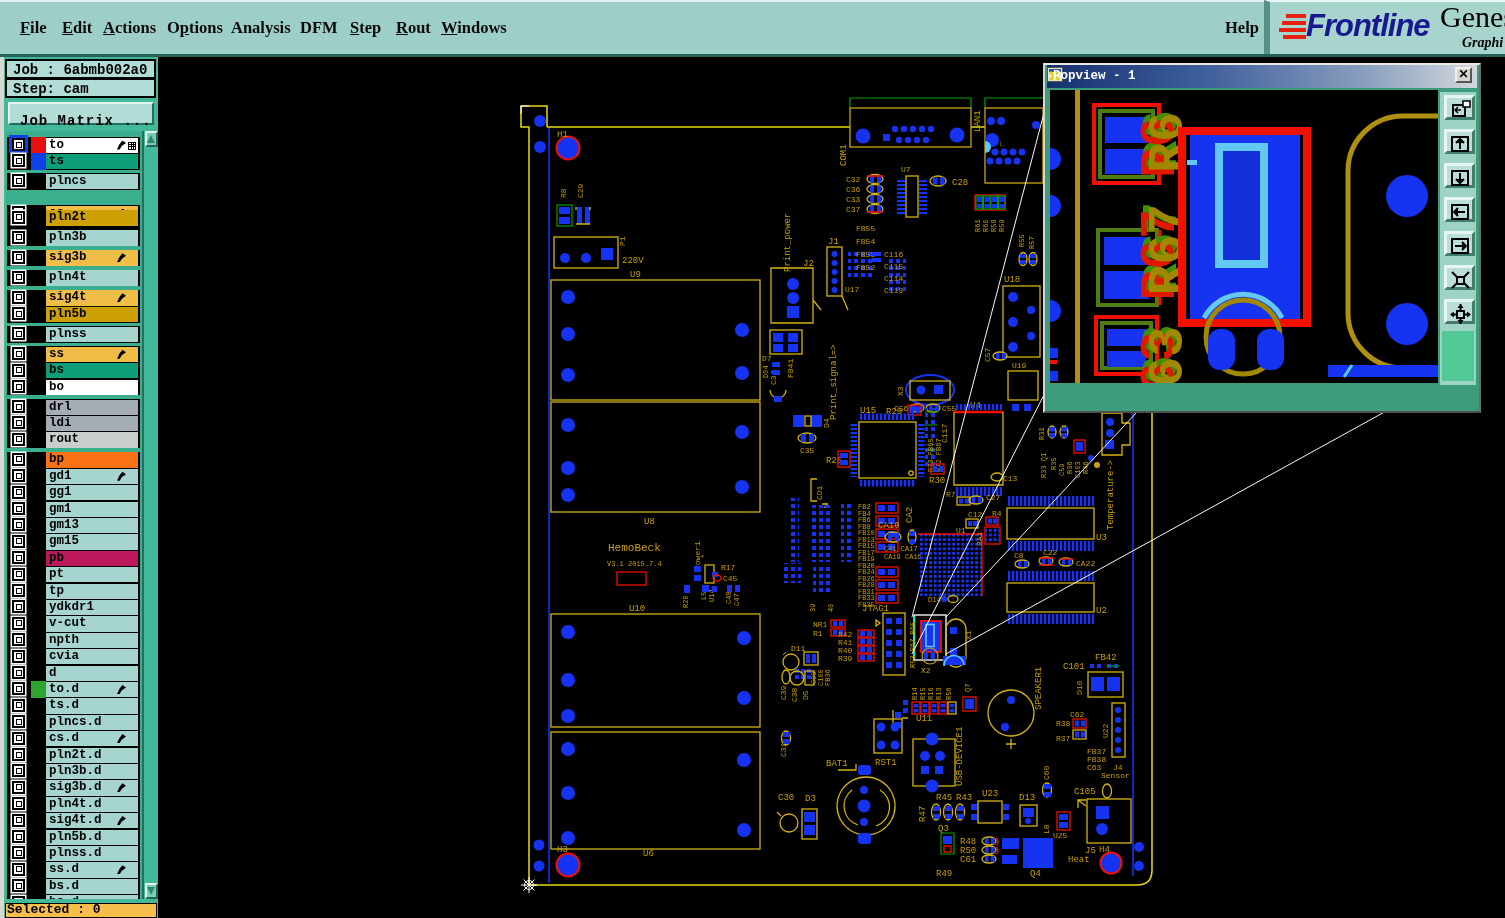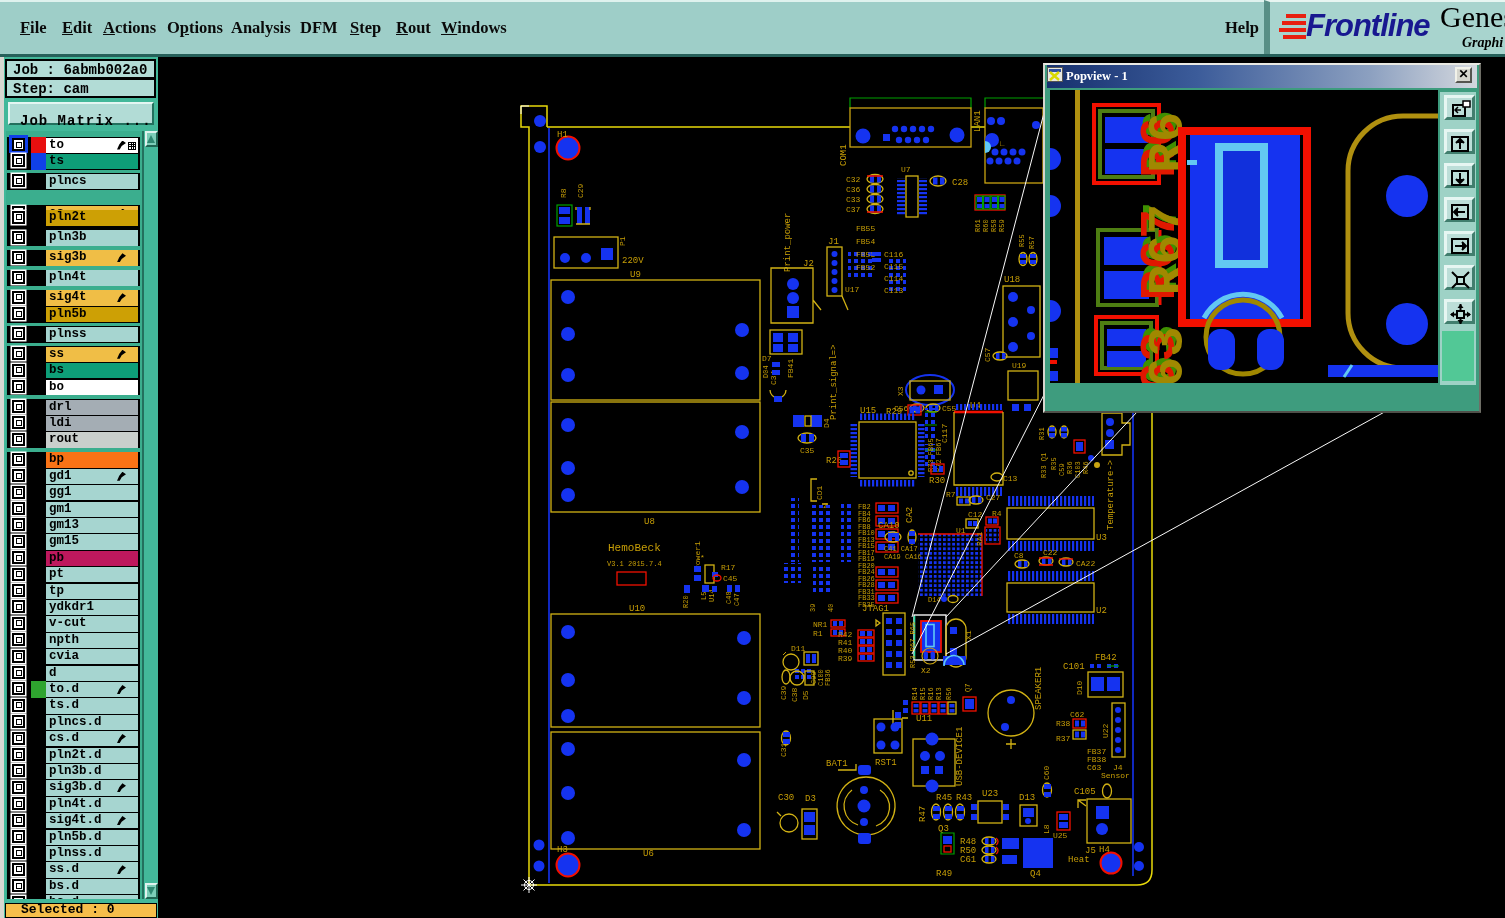--- a/index.html
+++ b/index.html
@@ -31,26 +31,26 @@
 .pen{position:absolute;right:12px;top:3px;width:9px;height:9px;background:#000;clip-path:polygon(0 100%,25% 45%,60% 0,100% 28%,52% 62%,30% 100%)}
 .grid{position:absolute;right:2px;top:4px;width:8px;height:8px;border:1px solid #000;
  background:linear-gradient(#000,#000) 0 1.5px/100% 1px no-repeat,linear-gradient(#000,#000) 0 3.5px/100% 1px no-repeat,
  linear-gradient(#000,#000) 1.5px 0/1px 100% no-repeat,linear-gradient(#000,#000) 3.5px 0/1px 100% no-repeat,#FFF}
 #sbar{position:absolute;left:142px;top:74px;width:16px;height:768px;background:#43B89A;border-left:2px solid #23705E}
 .sbtn{position:absolute;left:1px;width:13px;height:16px;background:#7CCDB8;
  border-top:2px solid #DFF2EE;border-left:2px solid #DFF2EE;border-bottom:2px solid #1F6653;border-right:2px solid #1F6653}
 .tri-up{position:absolute;left:0px;top:2px;width:0;height:0;border-left:4.5px solid transparent;border-right:4.5px solid transparent;border-bottom:8px solid #2E8871}
 .tri-dn{position:absolute;left:0px;top:2px;width:0;height:0;border-left:4.5px solid transparent;border-right:4.5px solid transparent;border-top:8px solid #2E8871}
 #selbar{position:absolute;left:5px;top:846px;width:152px;height:15px;background:#F6BE4B;border:1px solid #000;
- font-family:"Liberation Mono",monospace;font-weight:bold;font-size:13px;color:#000;padding-left:15px;line-height:12px}
+ font-family:"Liberation Mono",monospace;font-weight:bold;font-size:13px;color:#000;padding-left:1px;line-height:12px}
 #pop{position:absolute;left:1043px;top:63px;width:438px;height:350px;background:#3E9C7E;
  border-top:2px solid #E9E9E3;border-left:2px solid #D6D6CE;border-right:2px solid #6E6E66;border-bottom:2px solid #50504A}
 #ptitle{position:absolute;left:2px;top:0px;width:430px;height:23px;
  background:linear-gradient(90deg,#16306E 0%,#3C5C9A 35%,#8CA0C0 75%,#D4D8DE 100%)}
-#ptxt{position:absolute;left:21px;top:4px;font-family:Liberation Serif, serif;font-weight:bold;font-size:12.5px;color:#FFF}
+#ptxt{position:absolute;left:8px;top:4px;font-family:Liberation Mono, monospace;font-weight:bold;font-size:12.5px;color:#FFF}
 #picon{position:absolute;left:2px;top:2px;width:16px;height:15px;background:#E8E8E0;border:1px solid #555}
 #picon:before{content:"";position:absolute;left:1px;top:1px;right:1px;height:3px;background:#3050A0}
 #pclose{position:absolute;right:7px;top:2px;width:17px;height:16px;background:#D6D6CE;
  border-top:2px solid #F2F2EA;border-left:2px solid #F2F2EA;border-bottom:2px solid #55554F;border-right:2px solid #55554F;
  font-weight:bold;font-size:12px;line-height:11px;text-align:center;color:#000}
 #pcontent{position:absolute;left:5px;top:25px;width:388px;height:293px;background:#000}
 #pistrip{position:absolute;left:395px;top:27px;width:36px;height:293px;background:#9ED2C6}
 .pbtn{position:absolute;left:2px;width:31px;height:25px;background:#BCDED8;
  border-top:3px solid #E6F6F2;border-left:3px solid #E6F6F2;border-bottom:3px solid #417E6E;border-right:3px solid #417E6E}
 .pbtn svg{position:absolute;left:2px;top:1px}

